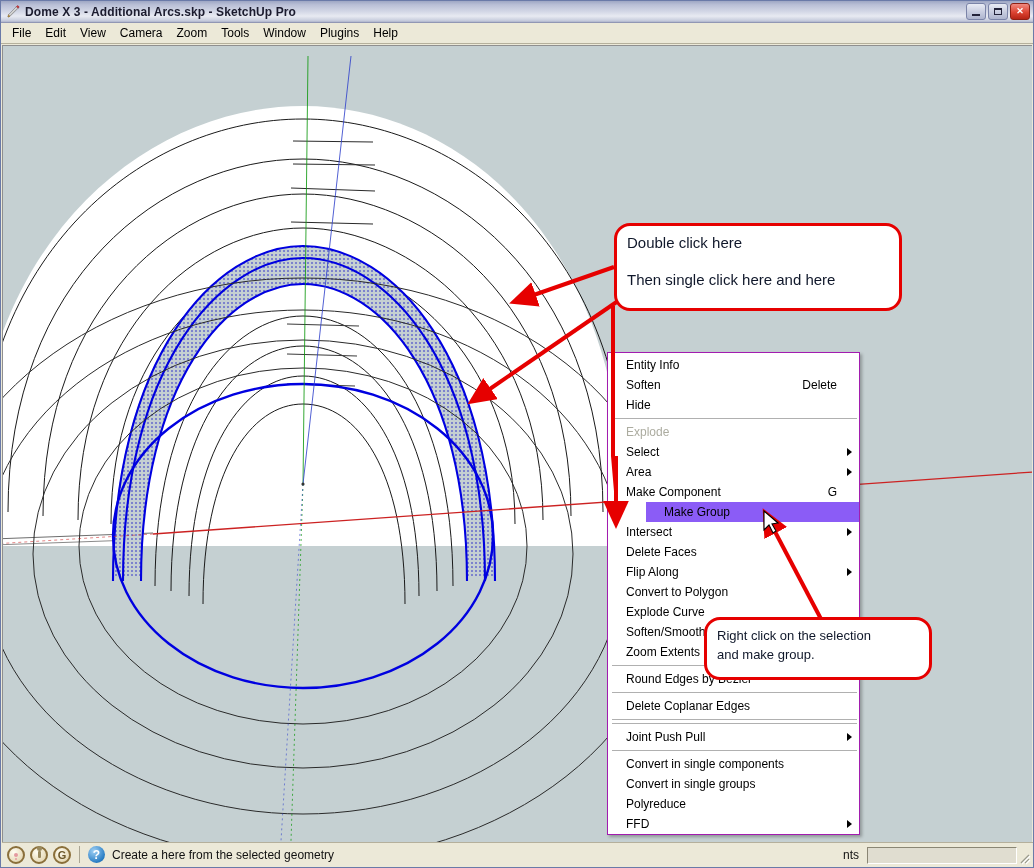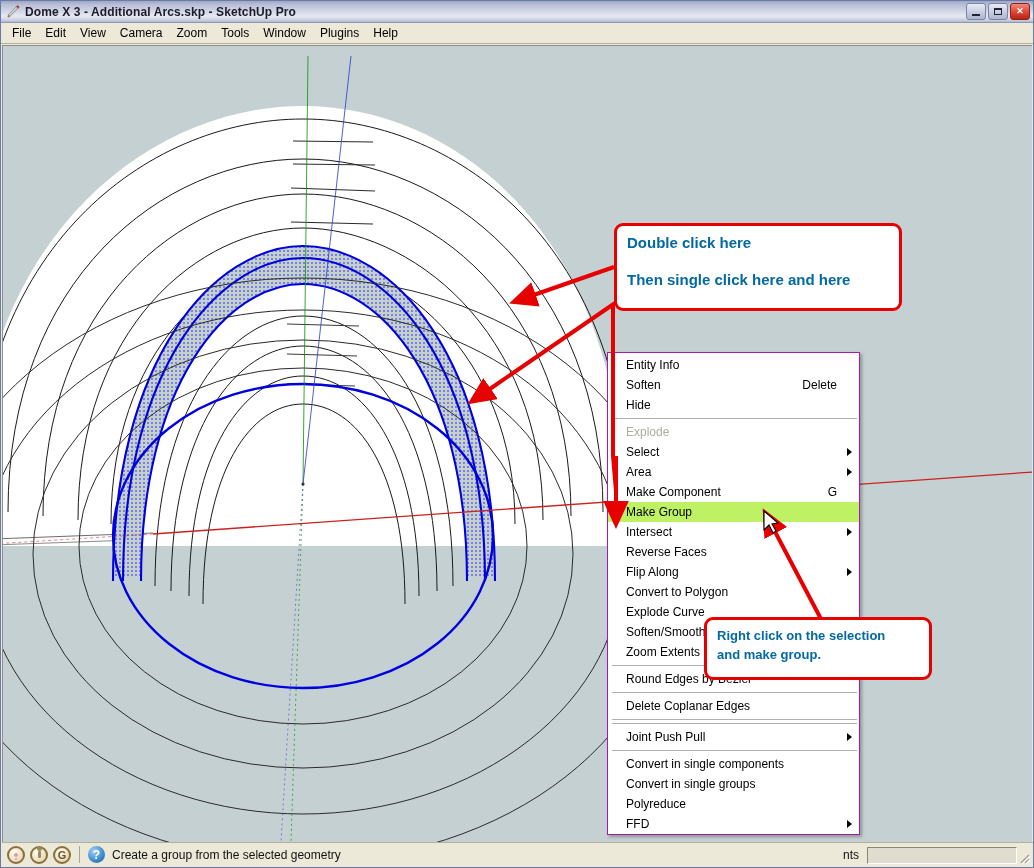--- a/index.html
+++ b/index.html
@@ -134,38 +134,38 @@
   .mi {
     position: relative;
     height: 20px; line-height: 20px;
     padding-left: 18px; padding-right: 10px;
     white-space: nowrap; cursor: default;
     display: flex; align-items: center;
   }
   .mi .label { flex: 1; }
   .mi .accel { color: #000; padding-right: 12px; }
   .mi.disabled .label { color: #acaca0; }
-  .mi.highlight { background: #bef264; }
+  .mi.highlight { background: #8b5cf6; margin-left: 38px; }
   .mi .arrow {
     position: absolute; right: 7px; top: 50%; transform: translateY(-50%);
     width: 0; height: 0;
     border-top: 4px solid transparent;
     border-bottom: 4px solid transparent;
     border-left: 5px solid #000;
   }
   .msep { height: 1px; background: #b0b0b0; margin: 3px 2px 3px 4px; }
 
   
   .callout {
     position: absolute;
     background: #ffffff;
     border: 3px solid #e60000;
-    border-radius: 9px;
-    color: #0369a1;
-    font-weight: bold;
+    border-radius: 16px;
+    color: #0f172a;
+    font-weight: normal;
     z-index: 60;
     padding: 8px 10px;
   }
   #callout-1 { left: 613px; top: 222px; width: 288px; height: 88px; font-size: 15px; }
   #callout-1 .l2 { margin-top: 20px; }
   #callout-2 { left: 703px; top: 616px; width: 228px; height: 63px; font-size: 13px; }
   #callout-2 .l2 { margin-top: 4px; }
 
   #arrows { position: absolute; left:0; top:0; width: 1034px; height: 868px; pointer-events: none; z-index: 50; }
   #cursor-layer { position: absolute; left:0; top:0; width:1034px; height:868px; pointer-events:none; z-index: 55; }
@@ -338,21 +338,21 @@
       <span class="accel">G</span>
     </div>
     <div class="mi highlight">
       <span class="label">Make Group</span>
     </div>
     <div class="mi">
       <span class="label">Intersect</span>
       <span class="arrow"></span>
     </div>
     <div class="mi">
-      <span class="label">Reverse Faces</span>
+      <span class="label">Delete Faces</span>
     </div>
     <div class="mi">
       <span class="label">Flip Along</span>
       <span class="arrow"></span>
     </div>
     <div class="mi">
       <span class="label">Convert to Polygon</span>
     </div>
     <div class="mi">
       <span class="label">Explode Curve</span>
@@ -441,21 +441,21 @@
     <div class="geo-icon">
         <span class="person"></span>
       </div>
     <div class="geo-icon">
       <span>G</span>
     </div>
     <div class="sb-sep"></div>
     <div id="help-icon">
       <span>?</span>
     </div>
-    <div id="status-text">Create a group from the selected geometry</div>
+    <div id="status-text">Create a here from the selected geometry</div>
 
     <div id="measure-label">nts</div>
     <div id="measure-box"></div>
     <svg id="resize-grip" viewBox="0 0 14 14">
       <g stroke="#9a9a8c" stroke-width="1.4">
         <line x1="12" y1="4" x2="4" y2="12"></line>
         <line x1="12" y1="8" x2="8" y2="12"></line>
         <line x1="12" y1="12" x2="12" y2="12"></line>
       </g>
       <g stroke="#ffffff" stroke-width="1.1">

